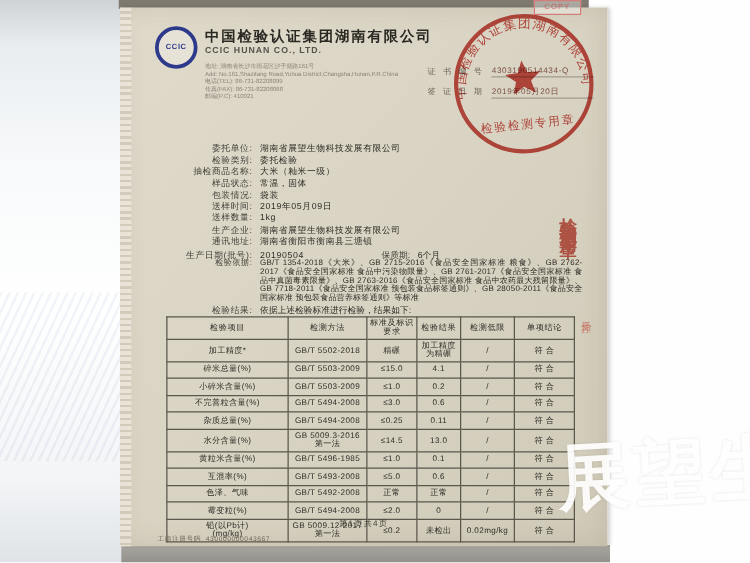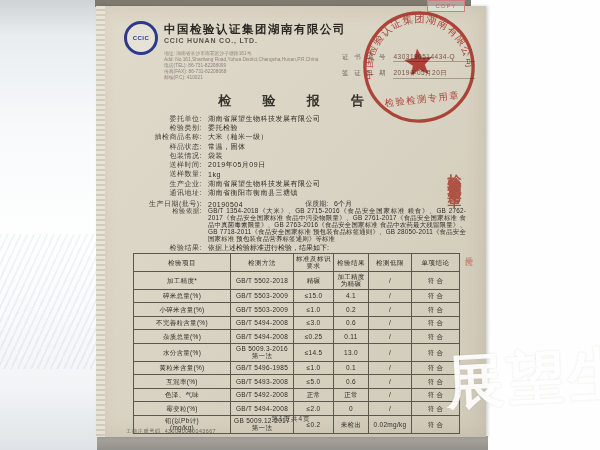--- a/index.html
+++ b/index.html
@@ -149,21 +149,20 @@
     <defs>
         <path id="arcT" d="M 14,76 A 48,48 0 1 1 106,76" fill="none"></path>
       </defs>
     <text font-size="10.5" fill="#c43a31" letter-spacing="1">
       <textPath href="#arcT" startOffset="50%" text-anchor="middle">中国检验认证集团湖南有限公司</textPath>
     </text>
     <polygon fill="#c43a31" points="60,41 63.82,50.74 74.27,51.36 66.18,58.01 68.82,68.14 60,62.5 51.18,68.14 53.82,58.01 45.73,51.36 56.18,50.74"></polygon>
     <text x="60" y="96" font-size="9.5" fill="#c43a31" text-anchor="middle" letter-spacing="1.5">检验检测专用章</text>
   </svg>
 
-  <div class="title">检 验 报 告</div>
 
   <div class="fields" id="fields">
       <div class="frow">
         <span class="flabel">委托单位:</span>
         <span class="fvalue">湖南省展望生物科技发展有限公司</span>
       </div>
       <div class="frow">
         <span class="flabel">检验类别:</span>
         <span class="fvalue">委托检验</span>
       </div>

